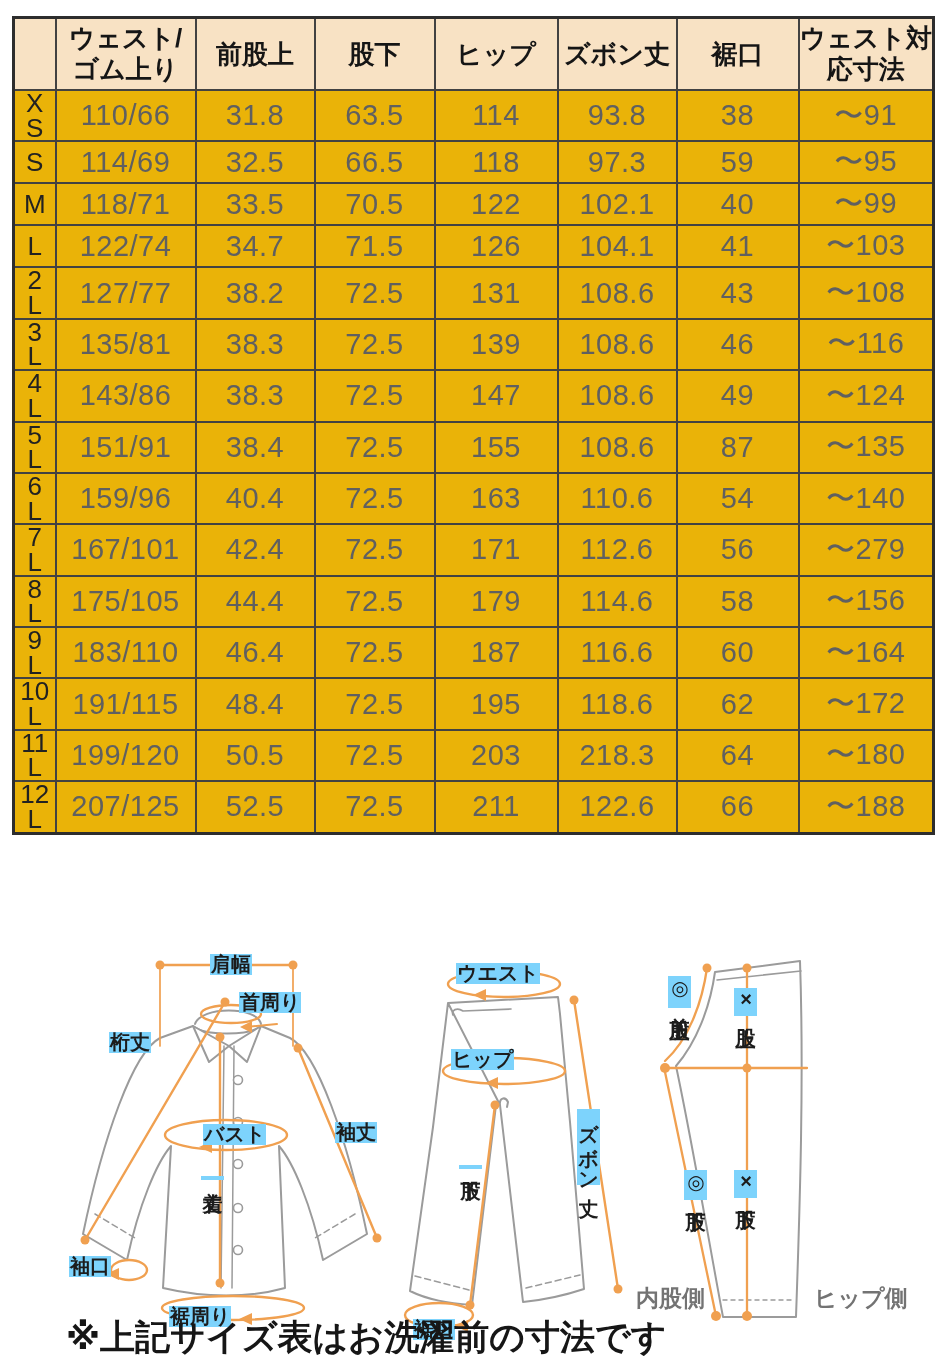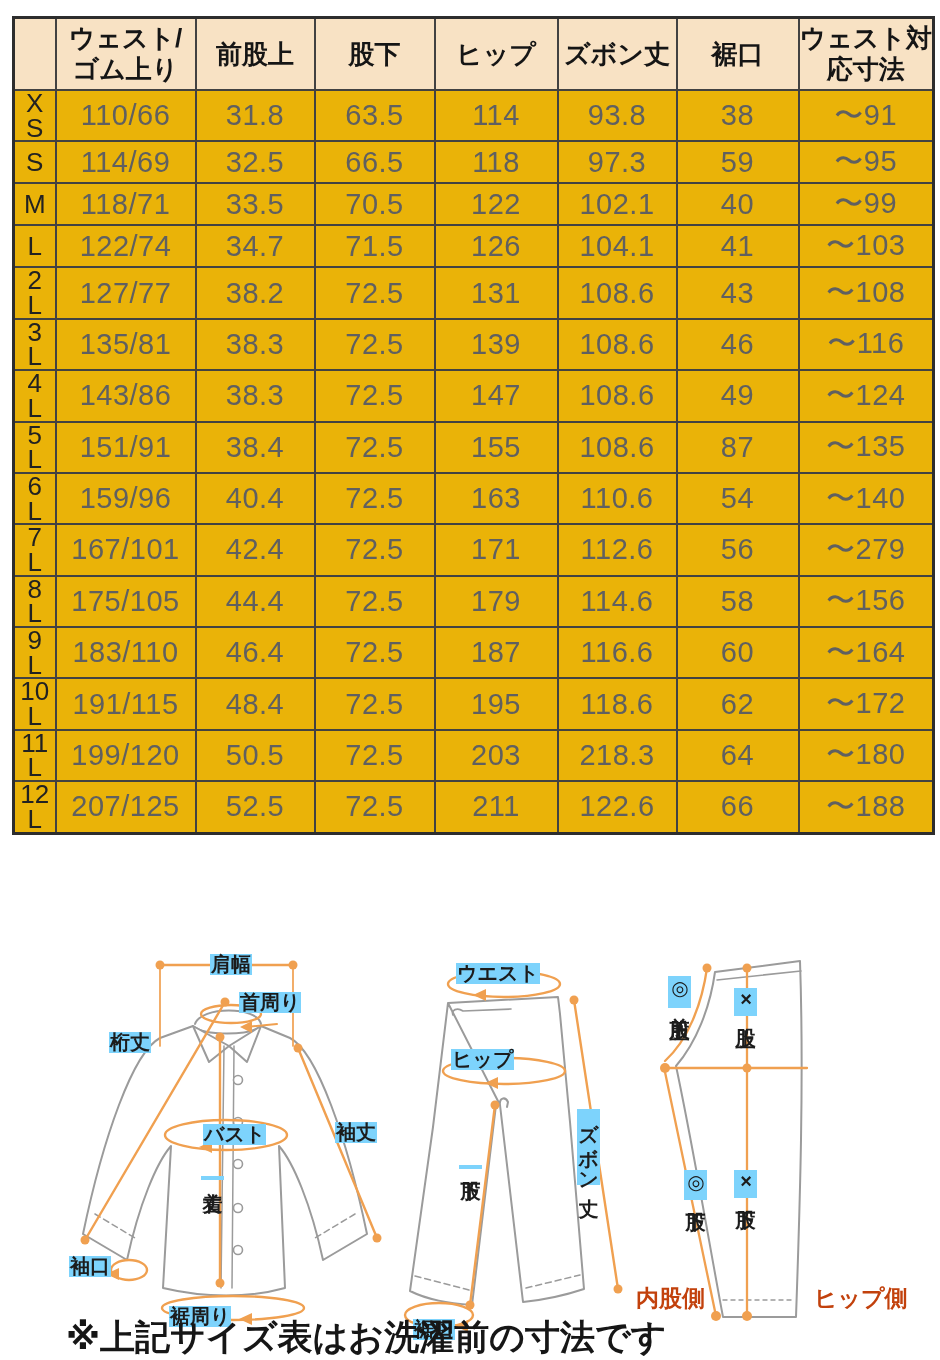--- a/index.html
+++ b/index.html
@@ -15,21 +15,21 @@
   thead th{background:#f8e2c4;color:#151515;font-weight:600;font-size:26px;line-height:1.18;
        padding:2px 3px;height:70px;}
   td.size-cell{font-size:26px;line-height:0.95;color:#222222;white-space:pre-line;font-weight:400;}
   td.val-cell{font-size:29px;color:#606060;font-weight:400;letter-spacing:0.5px;}
 
   
   .diagram{position:absolute;}
   .dlabel{position:absolute;font-size:20px;font-weight:700;color:#1c1c1c;line-height:1.05;
        white-space:nowrap;background:#7dd3fc;padding:0 1px;}
   .dlabel.v{writing-mode:vertical-rl;text-orientation:upright;letter-spacing:2px;}
-  .dlabel.gray{color:#c2410c;font-size:23px;background:transparent;}
+  .dlabel.gray{color:#737373;font-size:23px;background:transparent;}
   .note{position:absolute;left:66px;top:1314px;font-size:35px;font-weight:600;color:#161616;}
   svg{display:block;}
 </style>
 </head>
 <body>
 
 <div class="table-wrap">
   <table class="size-table">
     <colgroup>
       <col style="width:42px">

